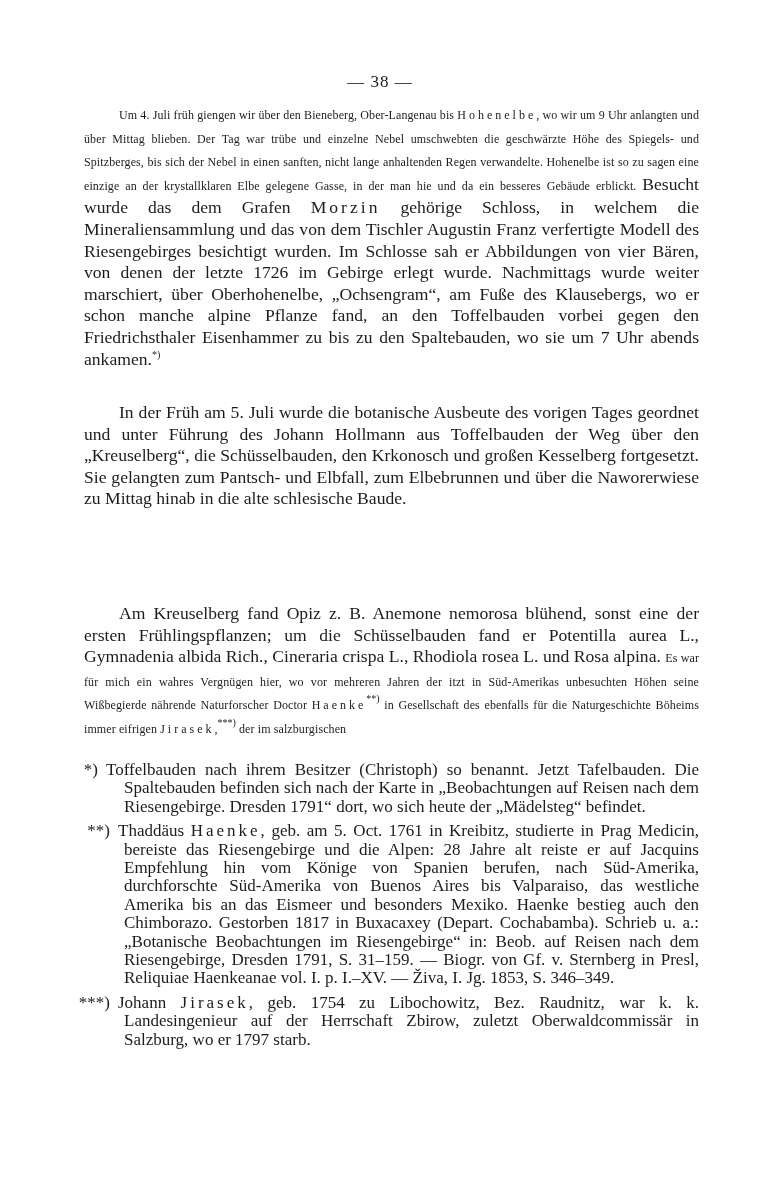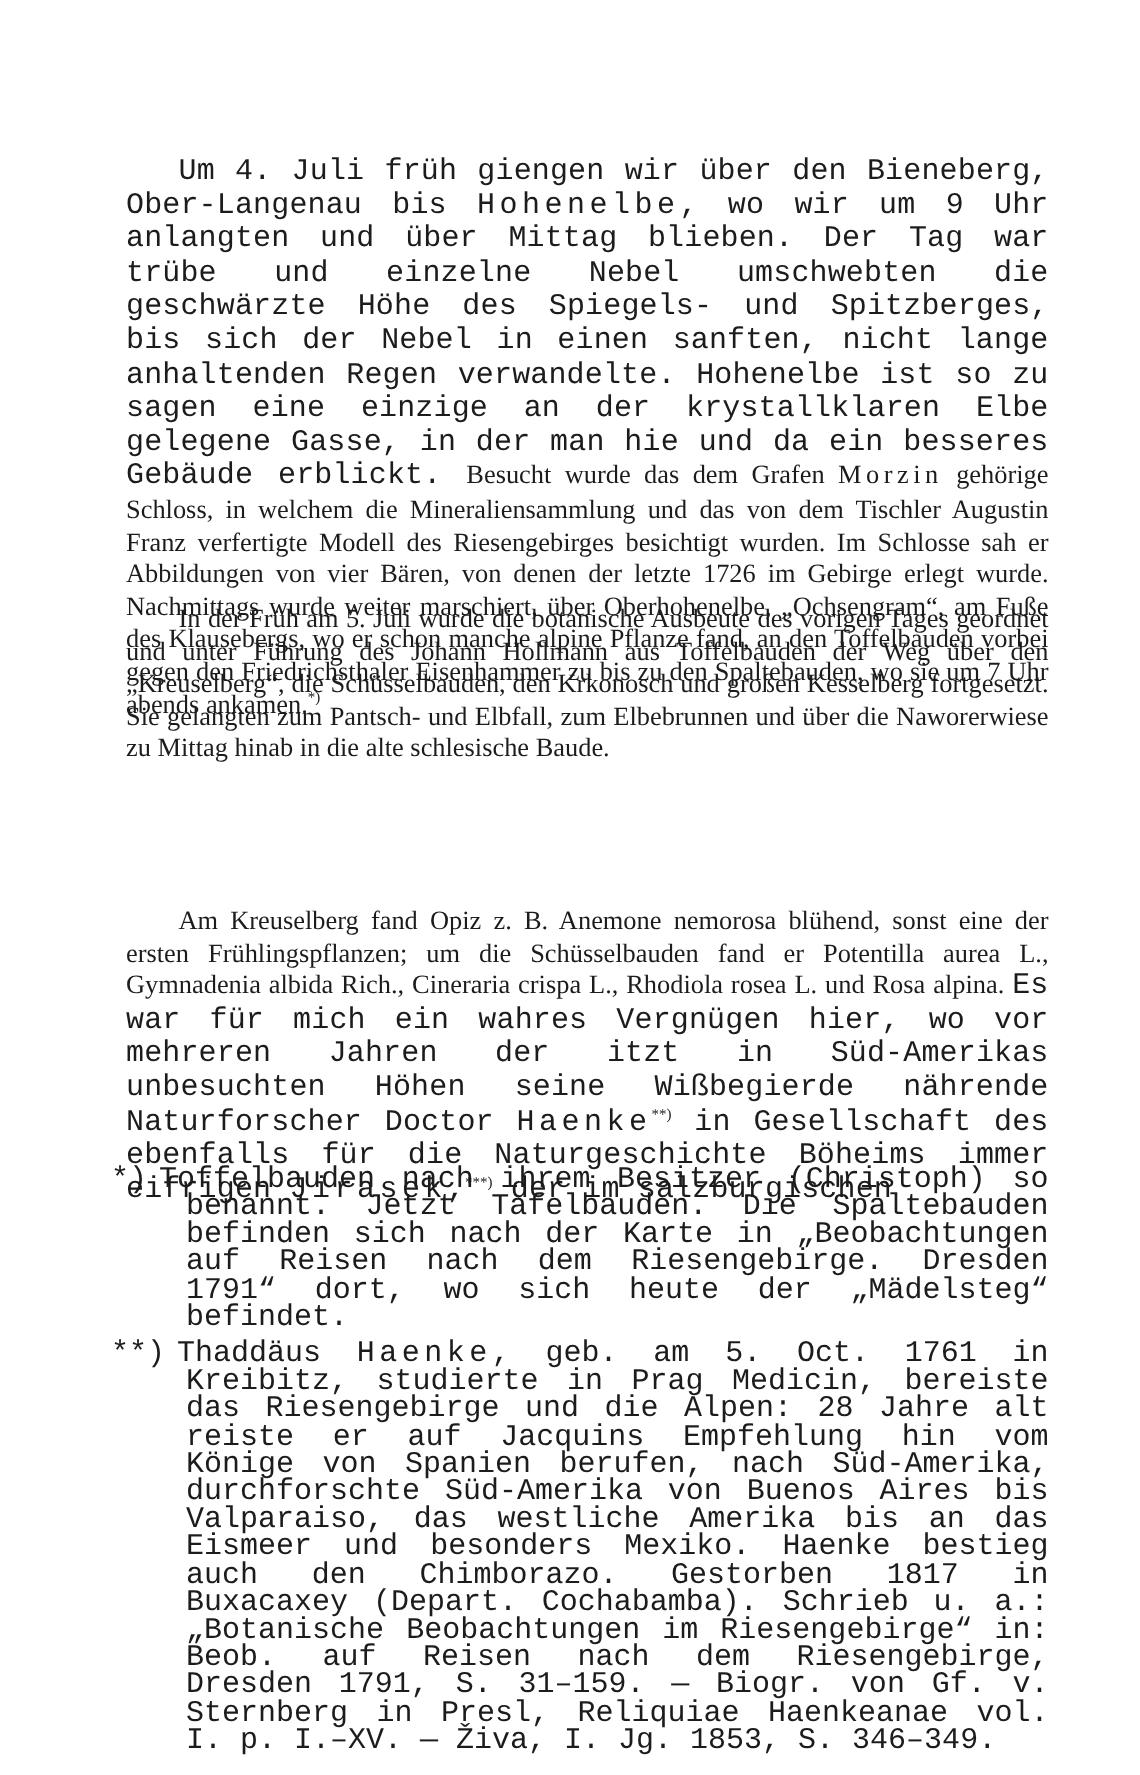--- a/index.html
+++ b/index.html
@@ -11,44 +11,46 @@
   }
   .body-text {
     position: absolute; left: 84px; width: 615px;
     font-family: "Liberation Serif", serif; font-size: 17.6px; line-height: 21.6px;
     text-align: justify; text-align-last: left;
   }
   .para { margin: 0; text-indent: 35px; }
   .p1 { top: 103px; }
   .p2 { top: 402px; }
   .p3 { top: 603px; }
-  .fraktur { font-family: Liberation Mono, monospace; font-size: 20px; letter-spacing: 0.1px; }
+  .fraktur { font-family: Liberation Serif, serif; font-size: 12px; letter-spacing: 0.1px; }
   .spaced { letter-spacing: 3px; }
   .footnotes {
-    position: absolute; left: 84px; top: 778px; width: 615px;
-    font-family: Liberation Mono, monospace; font-size: 20px; line-height: 18.4px;
+    position: absolute; left: 84px; top: 761px; width: 615px;
+    font-family: Liberation Serif, serif; font-size: 17px; line-height: 18.4px;
     text-align: justify;
   }
   .fn { margin: 0 0 6px 0; padding-left: 40px; text-indent: -40px; }
   .fn-mark { display: inline-block; width: 26px; text-align: right; margin-right: 8px; }
   .fn1 .fn-mark { width: 14px; margin-right: 8px; margin-left: 0; }
   sup { font-size: 10px; line-height: 0; }
 </style>
 </head>
 <body>
 
 <div class="page">
+  <div class="page-number">— 38 —</div>
 
   <div class="body-text p1">
     <p class="para"><span class="fraktur">Um 4. Juli früh giengen wir über den Bieneberg, Ober-Langenau bis </span><span class="fraktur spaced">Hohenelbe</span><span class="fraktur">, wo wir um 9 Uhr anlangten und über Mittag blieben. Der Tag war trübe und einzelne Nebel umschwebten die geschwärzte Höhe des Spiegels- und Spitzberges, bis sich der Nebel in einen sanften, nicht lange anhaltenden Regen verwandelte. Hohenelbe ist so zu sagen eine einzige an der krystallklaren Elbe gelegene Gasse, in der man hie und da ein besseres Gebäude erblickt. </span><span class="roman">Besucht wurde das dem Grafen </span><span class="roman spaced">Morzin</span><span class="roman"> gehörige Schloss, in welchem die Mineraliensammlung und das von dem Tischler Augustin Franz verfertigte Modell des Riesengebirges besichtigt wurden. Im Schlosse sah er Abbildungen von vier Bären, von denen der letzte 1726 im Gebirge erlegt wurde. Nachmittags wurde weiter marschiert, über Oberhohenelbe, „Ochsengram“, am Fuße des Klausebergs, wo er schon manche alpine Pflanze fand, an den Toffelbauden vorbei gegen den Friedrichsthaler Eisenhammer zu bis zu den Spaltebauden, wo sie um 7 Uhr abends ankamen.</span><sup>*)</sup></p>
   </div>
   <div class="body-text p2">
     <p class="para"><span class="roman">In der Früh am 5. Juli wurde die botanische Ausbeute des vorigen Tages geordnet und unter Führung des Johann Hollmann aus Toffelbauden der Weg über den „Kreuselberg“, die Schüsselbauden, den Krkonosch und großen Kesselberg fortgesetzt. Sie gelangten zum Pantsch- und Elbfall, zum Elbebrunnen und über die Naworerwiese zu Mittag hinab in die alte schlesische Baude.</span></p>
   </div>
   <div class="body-text p3">
     <p class="para"><span class="roman">Am Kreuselberg fand Opiz z. B. Anemone nemorosa blühend, sonst eine der ersten Frühlingspflanzen; um die Schüsselbauden fand er Potentilla aurea L., Gymnadenia albida Rich., Cineraria crispa L., Rhodiola rosea L. und Rosa alpina. </span><span class="fraktur">Es war für mich ein wahres Vergnügen hier, wo vor mehreren Jahren der itzt in Süd-Amerikas unbesuchten Höhen seine Wißbegierde nährende Naturforscher Doctor </span><span class="fraktur spaced">Haenke</span><sup>**)</sup><span class="fraktur"> in Gesellschaft des ebenfalls für die Naturgeschichte Böheims immer eifrigen </span><span class="fraktur spaced">Jirasek</span><span class="fraktur">,</span><sup>***)</sup><span class="fraktur"> der im salzburgischen</span></p>
   </div>
 
   <div class="footnotes">
     <p class="fn fn1"><span class="fn-mark">*)</span><span class="roman">Toffelbauden nach ihrem Besitzer (Christoph) so benannt. Jetzt Tafelbauden. Die Spaltebauden befinden sich nach der Karte in „Beobachtungen auf Reisen nach dem Riesengebirge. Dresden 1791“ dort, wo sich heute der „Mädelsteg“ befindet.</span></p>
     <p class="fn"><span class="fn-mark">**)</span><span class="roman">Thaddäus </span><span class="roman spaced">Haenke</span><span class="roman">, geb. am 5. Oct. 1761 in Kreibitz, studierte in Prag Medicin, bereiste das Riesengebirge und die Alpen: 28 Jahre alt reiste er auf Jacquins Empfehlung hin vom Könige von Spanien berufen, nach Süd-Amerika, durchforschte Süd-Amerika von Buenos Aires bis Valparaiso, das westliche Amerika bis an das Eismeer und besonders Mexiko. Haenke bestieg auch den Chimborazo. Gestorben 1817 in Buxacaxey (Depart. Cochabamba). Schrieb u. a.: „Botanische Beobachtungen im Riesengebirge“ in: Beob. auf Reisen nach dem Riesengebirge, Dresden 1791, S. 31–159. — Biogr. von Gf. v. Sternberg in Presl, Reliquiae Haenkeanae vol. I. p. I.–XV. — Živa, I. Jg. 1853, S. 346–349.</span></p>
+    <p class="fn"><span class="fn-mark">***)</span><span class="roman">Johann </span><span class="roman spaced">Jirasek</span><span class="roman">, geb. 1754 zu Libochowitz, Bez. Raudnitz, war k. k. Landesingenieur auf der Herrschaft Zbirow, zuletzt Oberwaldcommissär in Salzburg, wo er 1797 starb.</span></p>
   </div>
 </div>
 
 </body></html>

